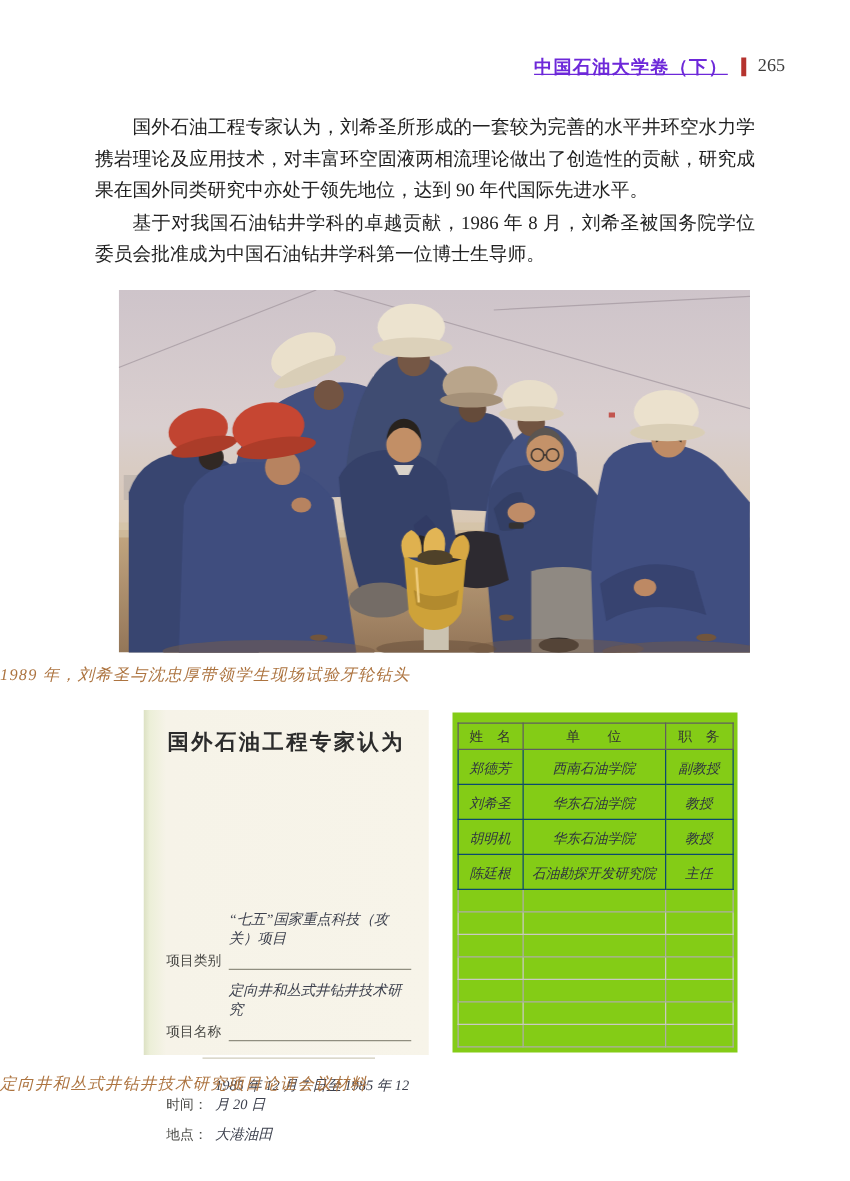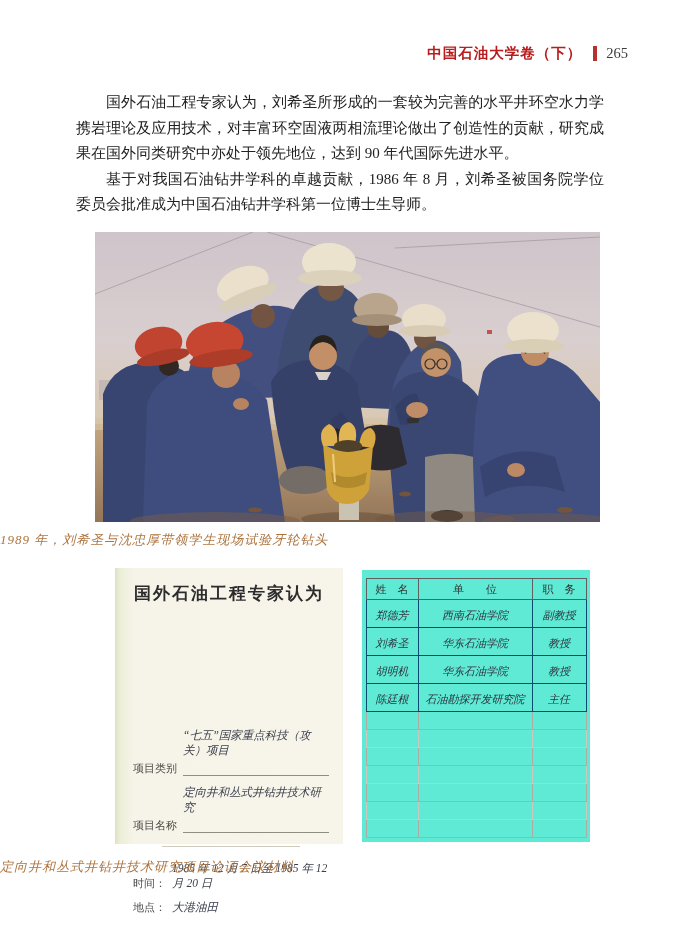--- a/index.html
+++ b/index.html
@@ -1,21 +1,21 @@
 <!DOCTYPE html>
 <html><head>
 <meta charset="utf-8">
 <style>
   html,body{margin:0;padding:0;background:#ffffff;}
   .page{position:relative;width:680px;height:945px;background:#ffffff;overflow:hidden;
         font-family:"Liberation Serif", serif;}
 
   
   .hdr{position:absolute;top:44px;right:52px;display:flex;align-items:center;font-size:14.5px;}
-  .hdr-title{color:#b91c1c;font-weight:bold;letter-spacing:1px;}
+  .hdr-title{color:#6d28d9;font-weight:bold;letter-spacing:1px;text-decoration:underline;}
   .hdr-bar{width:4px;height:15px;background:#b5332e;margin:0 9px 0 11px;}
   .hdr-num{color:#3c3c3c;font-weight:500;}
 
   
   .bodytext{position:absolute;top:90px;left:76px;width:528px;font-size:15px;line-height:25.5px;
             color:#212121;text-align:justify;}
   .bodytext p{margin:0;text-indent:2em;}
 
   
   .photo{position:absolute;top:232px;left:95px;width:505px;height:290px;display:block;}
@@ -33,21 +33,21 @@
              letter-spacing:2px;color:#2c2c2c;}
   .doc-fields{position:absolute;left:18px;right:14px;top:160px;font-size:11px;color:#4a4a46;}
   .field-row{display:flex;align-items:flex-end;margin-bottom:9px;}
   .f-label{white-space:nowrap;margin-right:6px;}
   .f-value{flex:1;border-bottom:1px solid #908e80;padding-bottom:17px;}
   .f-plain{flex:1;}
   .sep{width:70%;margin:13px auto 14px auto;border-top:1px solid #cfccba;height:0;}
   .hw{font-style:italic;color:#3d414e;font-size:11.5px;font-family:"Liberation Serif",serif;}
 
   
-  .doc-right{position:absolute;top:570px;left:362px;width:228px;height:272px;background:#5eead4;}
+  .doc-right{position:absolute;top:570px;left:362px;width:228px;height:272px;background:#84cc16;}
   .doc-right table{width:220px;margin:8px auto 0 auto;border-collapse:collapse;table-layout:fixed;}
   .doc-right th{border:1px solid #5f5f5f;font-size:11px;font-weight:normal;color:#333;
                 height:20px;text-align:center;padding:0;}
   .doc-right td{border:1px solid #0c4a6e;height:27px;padding:0 3px;text-align:center;overflow:hidden;}
   .doc-right td .hw{font-size:11px;color:#2f3440;}
   .doc-right tr.empty td{height:17px;border-color:#adada6;}
   .doc-right tr.empty.faint td{border-color:#c9c9c2;}
   .col-name{width:52px;}.col-unit{width:114px;}.col-title{width:54px;}
 </style>
 </head>

